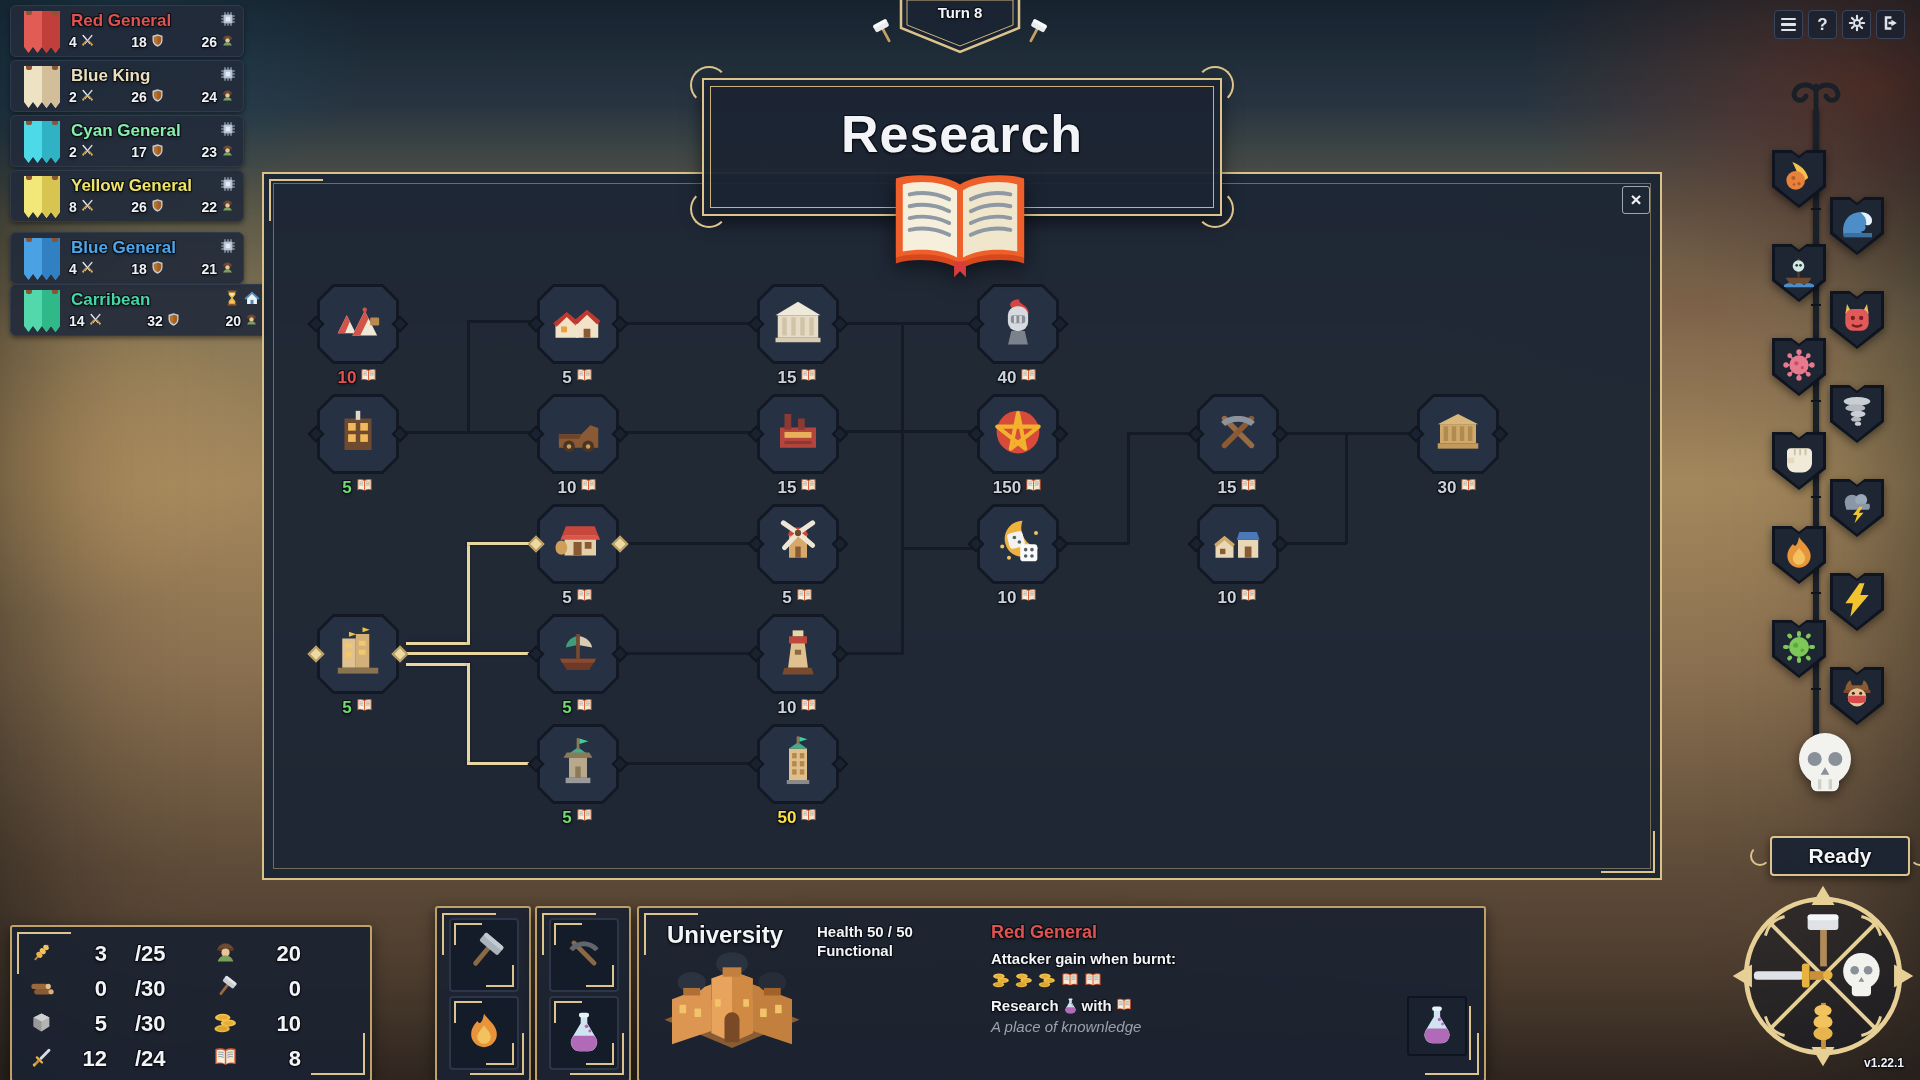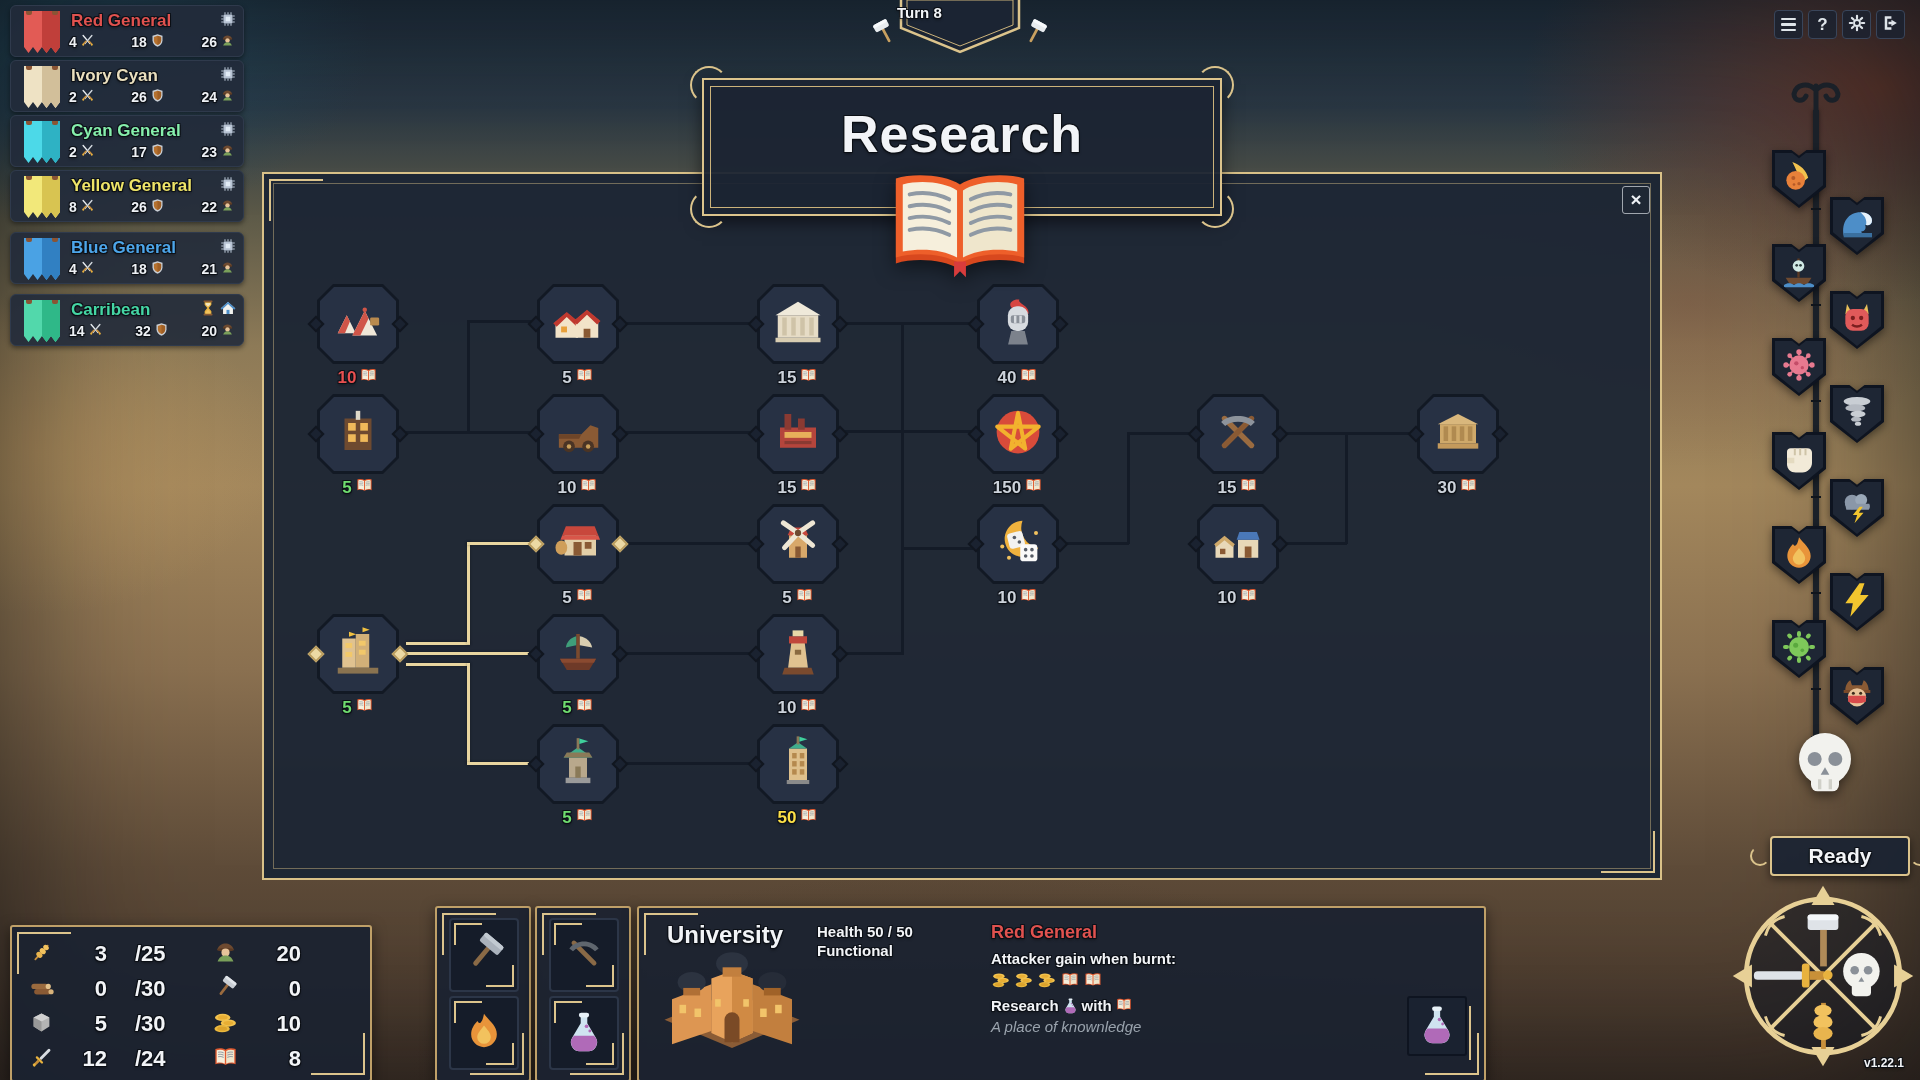--- a/index.html
+++ b/index.html
@@ -22,21 +22,21 @@
   .pname{position:absolute;left:60px;top:5px;font-size:17px;font-weight:bold;}
   .pstats{position:absolute;left:58px;right:8px;top:27px;display:flex;justify-content:space-between;align-items:center;font-size:14px;font-weight:bold;color:#eef1f5;}
   .pstat{display:flex;align-items:center;gap:3px;}
   .pbadges{position:absolute;right:6px;top:4px;display:flex;gap:2px;}
   
   .tbtn{position:absolute;top:10px;width:27px;height:27px;background:#1b2230d9;border:1px solid #39455a;border-radius:4px;display:flex;align-items:center;justify-content:center;cursor:pointer;color:#dfe5ea;font-weight:bold;}
   .bars{display:flex;flex-direction:column;gap:3px;}
   .bars b{width:15px;height:2.5px;background:#dfe5ea;border-radius:1px;}
   
   #turn-banner{left:897px;top:-4px;width:126px;height:62px;}
-  #turn-label{position:absolute;left:0;right:0;top:8px;font-size:15px;font-weight:bold;}
+  #turn-label{position:absolute;left:0;right:0;top:8px;text-align:center;font-size:15px;font-weight:bold;}
   .warhammer{position:absolute;top:22px;}
   
   #research-panel{left:262px;top:172px;width:1396px;height:704px;background:#1c2534f5;border:2px solid #d9c188;}
   #research-inner{position:absolute;inset:9px;border:1px solid rgba(217,193,136,.45);pointer-events:none;}
   #research-plaque{position:absolute;left:702px;top:78px;width:516px;height:134px;background:#1b2433f2;border:2px solid #dcc48c;box-shadow:0 6px 16px rgba(0,0,0,.55);}
   #research-plaque::before{content:"";position:absolute;inset:6px;border:1px solid #cbb27a;}
   .curl{position:absolute;width:34px;height:34px;border:2px solid #dcc48c;border-radius:50%;border-bottom-color:transparent;border-right-color:transparent;}
   #research-title{position:absolute;left:0;right:0;top:24px;text-align:center;font-size:52px;font-weight:bold;letter-spacing:1px;}
   #research-book{position:absolute;left:886px;top:168px;width:148px;height:116px;filter:drop-shadow(0 6px 10px rgba(0,0,0,.5));}
   #close-btn{position:absolute;left:1358px;top:12px;width:26px;height:26px;border:1px solid rgba(230,235,240,.65);border-radius:3px;color:#eef1f5;font-size:19px;font-weight:bold;display:flex;align-items:center;justify-content:center;cursor:pointer;}
@@ -136,21 +136,21 @@
               <g stroke="#b8c4d4" stroke-width="1.4">
                 <path d="M8 3v3M12 3v3M16 3v3M8 18v3M12 18v3M16 18v3M3 8h3M3 12h3M3 16h3M18 8h3M18 12h3M18 16h3"></path>
               </g>
             </svg></span>
         </div>
       </div>
       <div class="prow" style="top: 60px;">
         <div class="pflag" style="background: rgb(238, 226, 196);">
           <i style="background: rgb(210, 191, 154);"></i>
         </div>
-        <div class="pname ol" style="color: rgb(234, 223, 190);">Ivory Cyan</div>
+        <div class="pname ol" style="color: rgb(234, 223, 190);">Blue King</div>
         <div class="pstats">
           <div class="pstat">
             <span class="ol">2</span>
             <span><svg viewBox="0 0 24 24" width="15" height="15">
                 <path d="M5 4l11 13" stroke="#e8ecf0" stroke-width="2.2" stroke-linecap="round"></path>
                 <path d="M19 4L8 17" stroke="#d2d8de" stroke-width="2.2" stroke-linecap="round"></path>
                 <path d="M14.5 13.5l4.5 4.5M9.5 13.5L5 18" stroke="#c8903c" stroke-width="2.6" stroke-linecap="round"></path>
                 <circle cx="5.2" cy="18.8" r="1.5" fill="#e8b23e"></circle>
                 <circle cx="18.8" cy="18.8" r="1.5" fill="#e8b23e"></circle>
               </svg></span>
@@ -308,21 +308,21 @@
         <div class="pbadges">
           <span><svg viewBox="0 0 24 24" width="18" height="18">
               <rect x="6" y="6" width="12" height="12" rx="1.6" fill="#b8c4d4"></rect>
               <rect x="9" y="9" width="6" height="6" fill="#e2ecf6"></rect>
               <g stroke="#b8c4d4" stroke-width="1.4">
                 <path d="M8 3v3M12 3v3M16 3v3M8 18v3M12 18v3M16 18v3M3 8h3M3 12h3M3 16h3M18 8h3M18 12h3M18 16h3"></path>
               </g>
             </svg></span>
         </div>
       </div>
-      <div class="prow" style="top: 294px;">
+      <div class="prow" style="top: 284px; padding-left: 24px;">
         <div class="pflag" style="background: rgb(82, 216, 171);">
           <i style="background: rgb(47, 184, 136);"></i>
         </div>
         <div class="pname ol" style="color: rgb(69, 214, 164);">Carribean</div>
         <div class="pstats">
           <div class="pstat">
             <span class="ol">14</span>
             <span><svg viewBox="0 0 24 24" width="15" height="15">
                 <path d="M5 4l11 13" stroke="#e8ecf0" stroke-width="2.2" stroke-linecap="round"></path>
                 <path d="M19 4L8 17" stroke="#d2d8de" stroke-width="2.2" stroke-linecap="round"></path>

